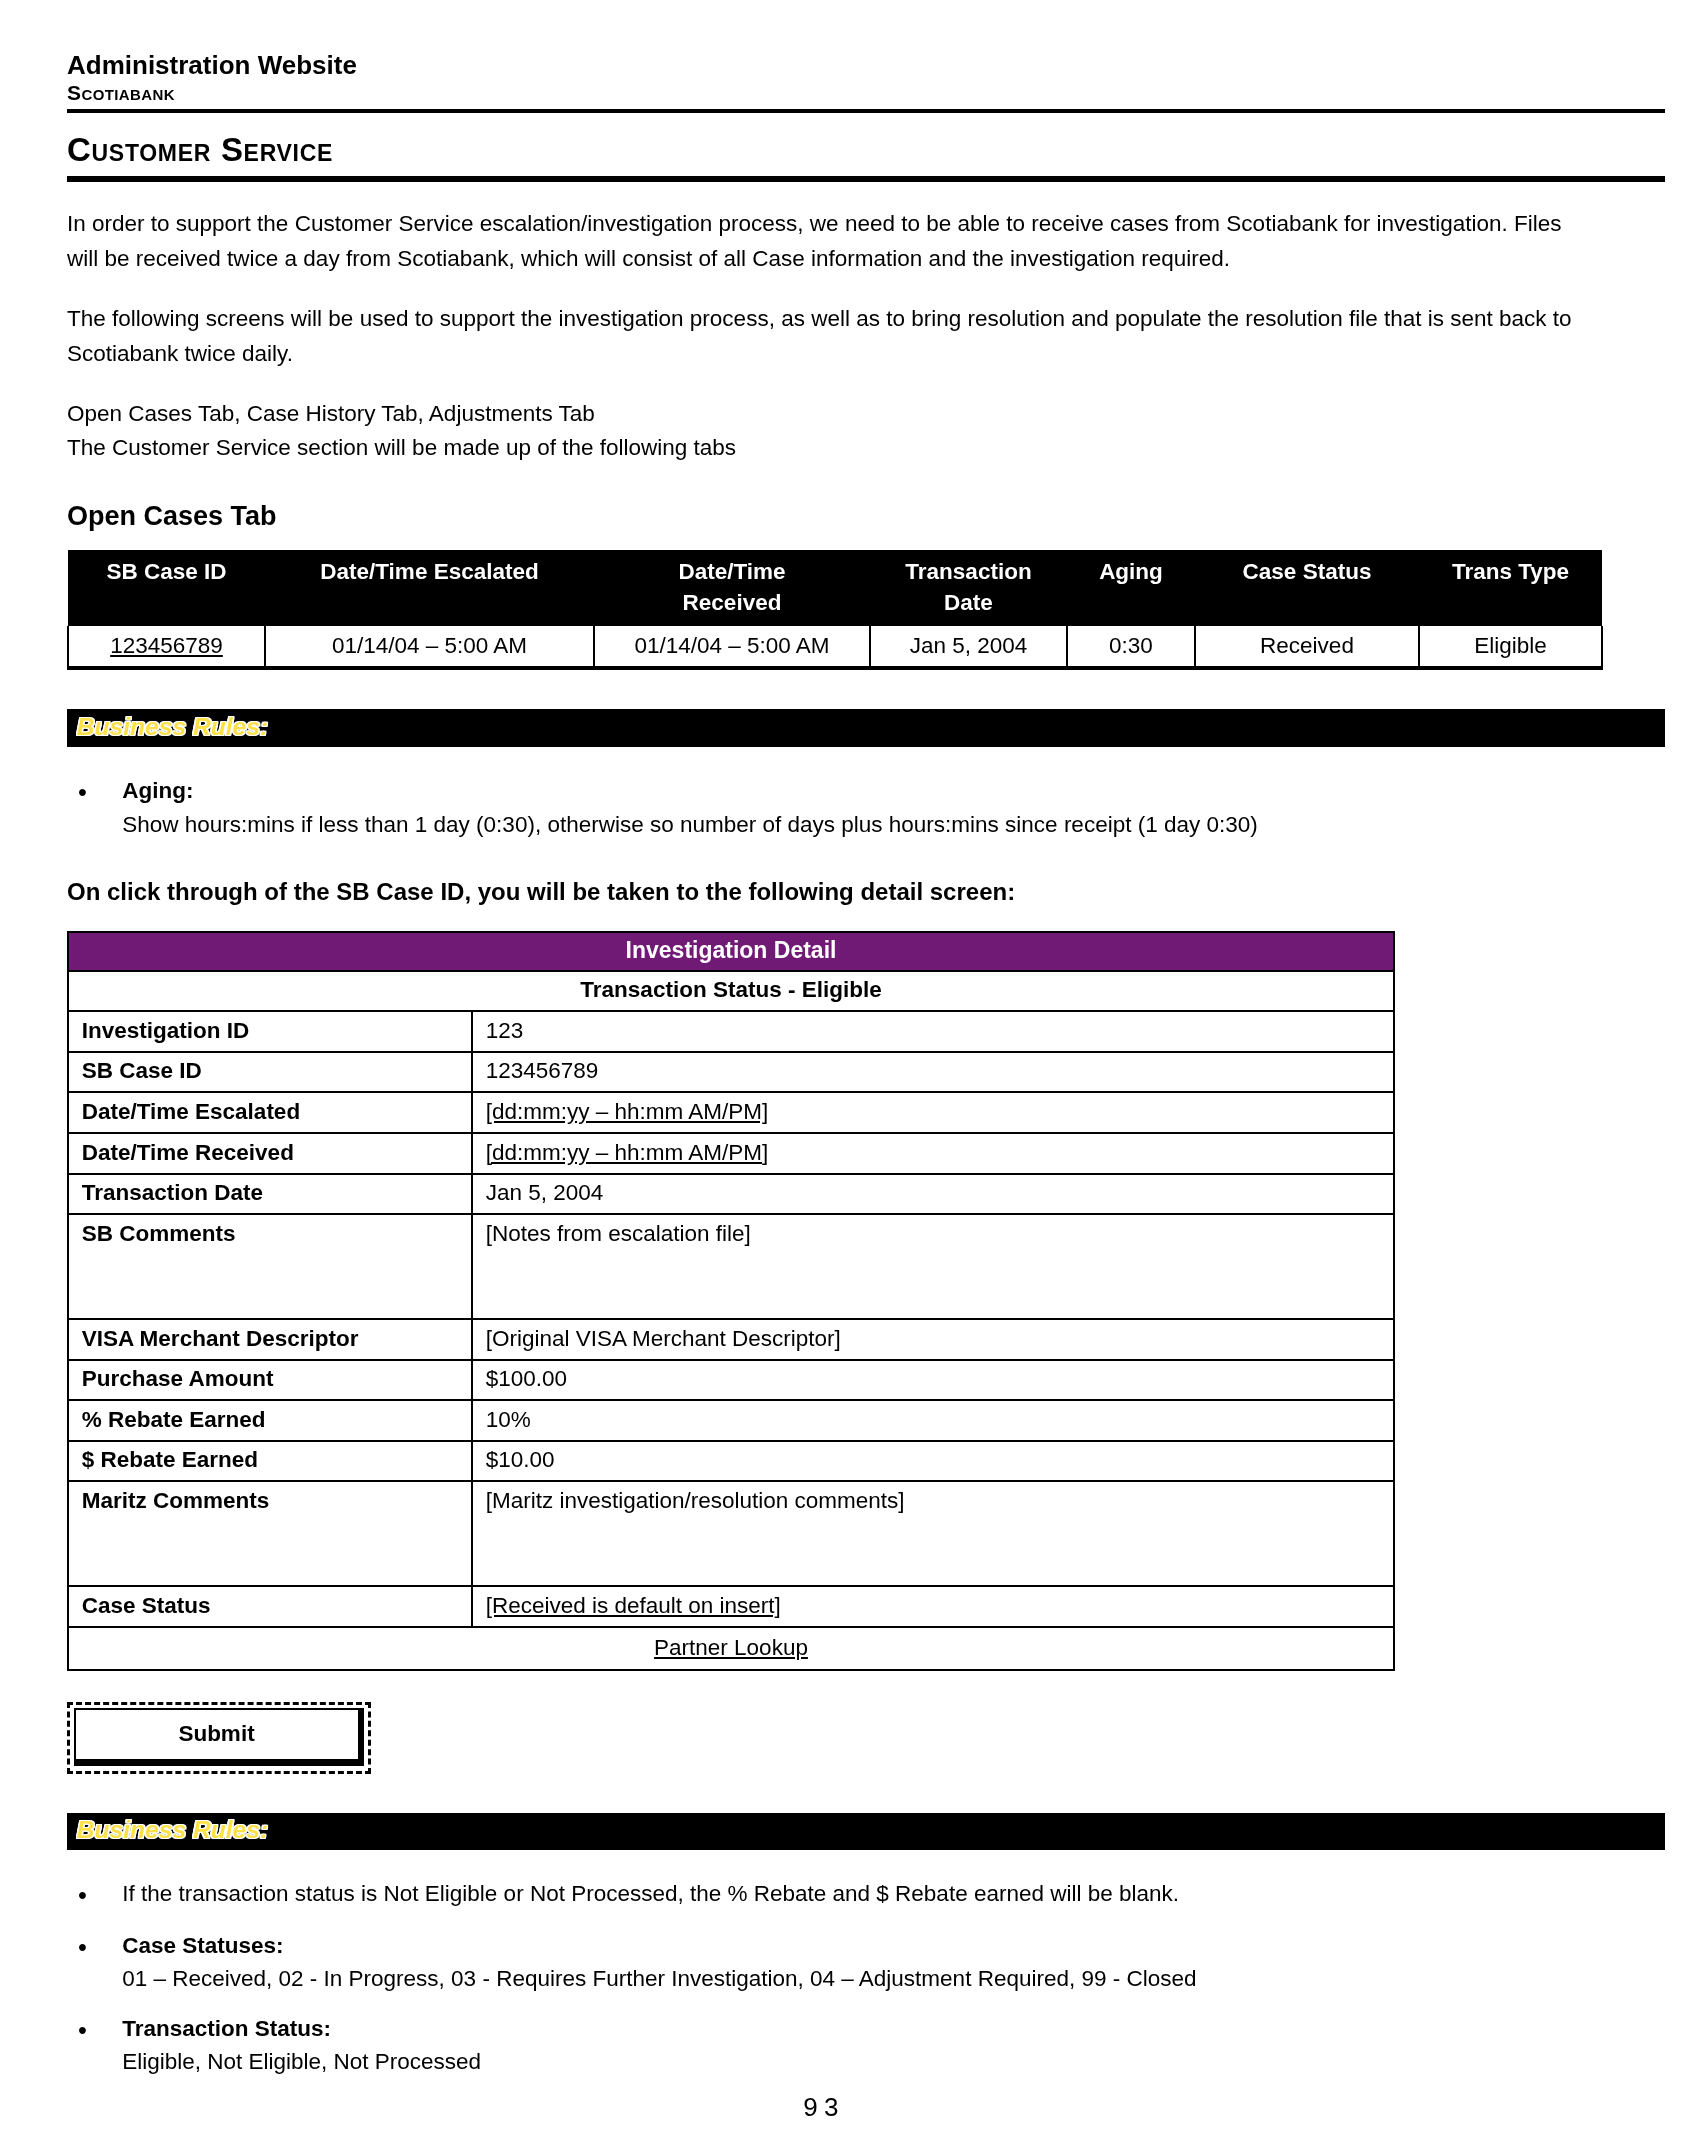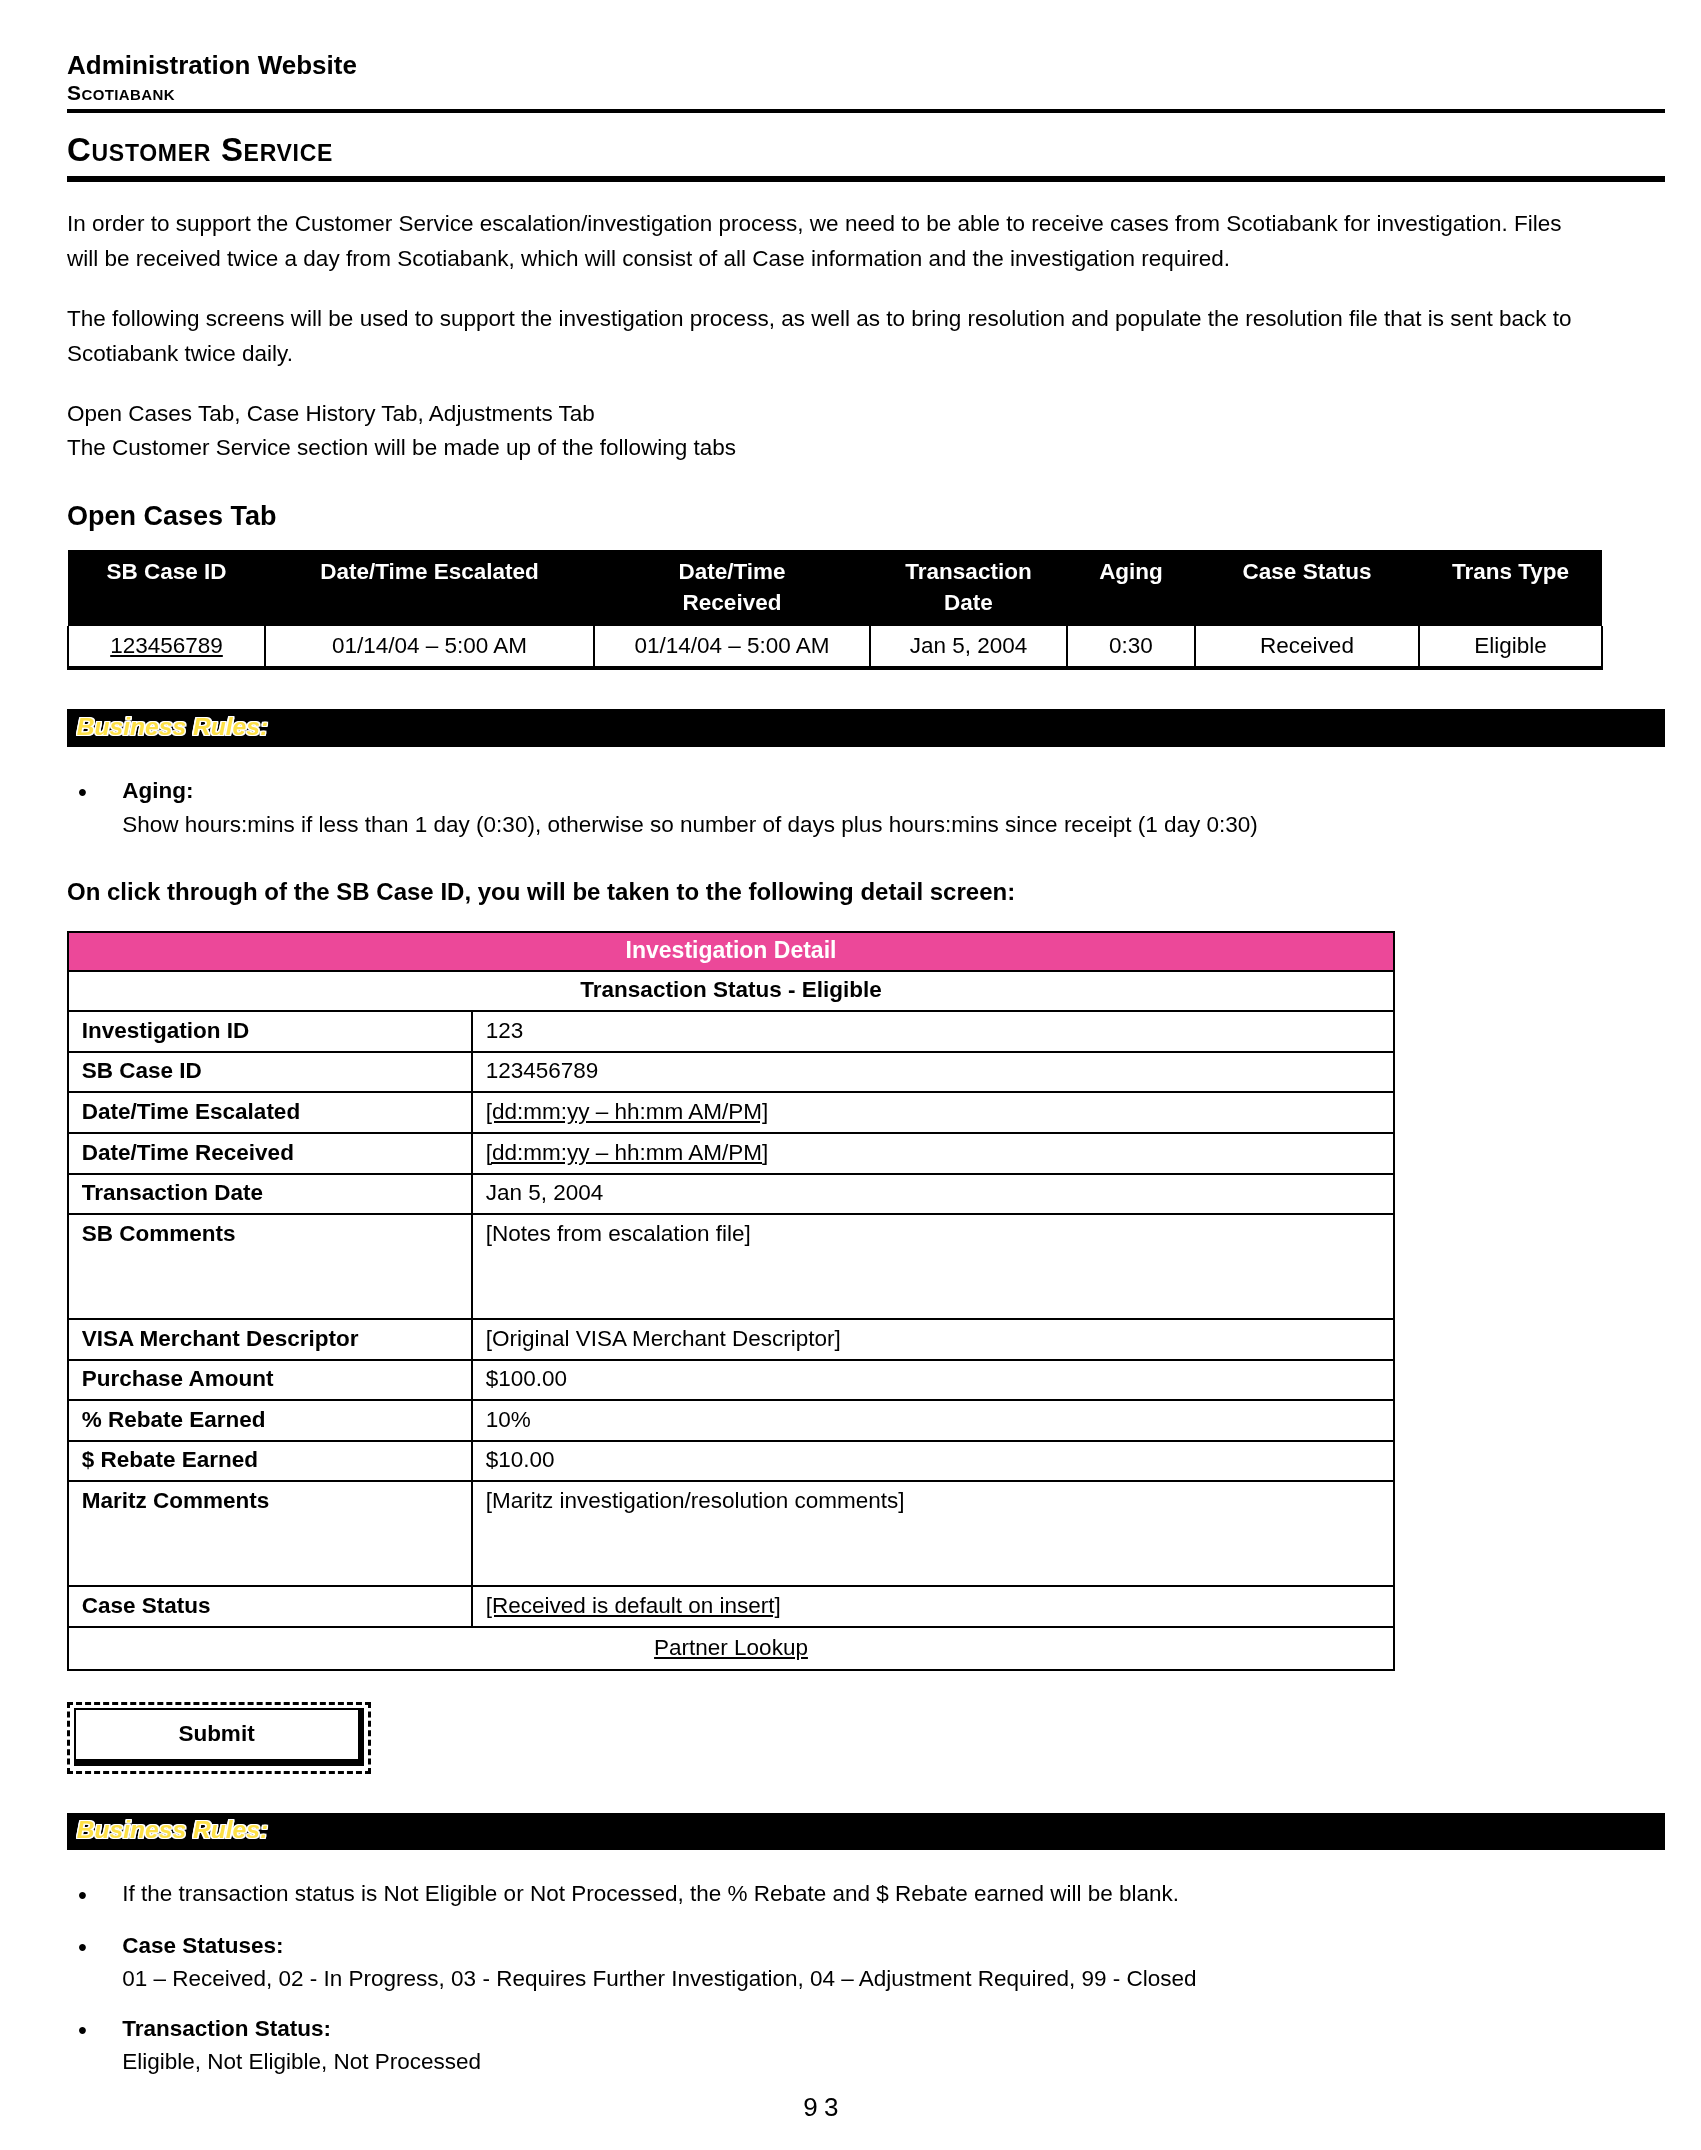--- a/index.html
+++ b/index.html
@@ -63,21 +63,21 @@
     font-size: 24px; font-weight: bold;
   }
   .li-body { flex: 1; }
   .li-title { font-weight: bold; }
 
   .note { font-size: 24px; font-weight: bold; margin-top: 37px; }
 
   
   .detail-table { width: 1328px; margin-top: 25px; font-size: 22.5px; border: 2.8px solid #000; }
   .detail-table th.bar {
-    background: #ec4899; color: #fff; font-weight: bold; font-size: 23px;
+    background: #701a75; color: #fff; font-weight: bold; font-size: 23px;
     text-align: center; padding: 3.5px 2.8px 5.6px 2.8px;
   }
   .detail-table td { border: 2.1px solid #000; padding: 5.6px 8.4px 7px 12.7px; vertical-align: top; }
   .detail-table td.subtitle { text-align: center; font-weight: bold; padding: 5.6px 2.8px 7px 2.8px; }
   .detail-table td.lbl { font-weight: bold; width: 404px; }
   .detail-table tr.tall td { height: 105px; }
   .detail-table td.partner-cell { text-align: center; padding: 7px 2.8px 8.4px 2.8px; }
   .u { text-decoration: underline; }
 
   

